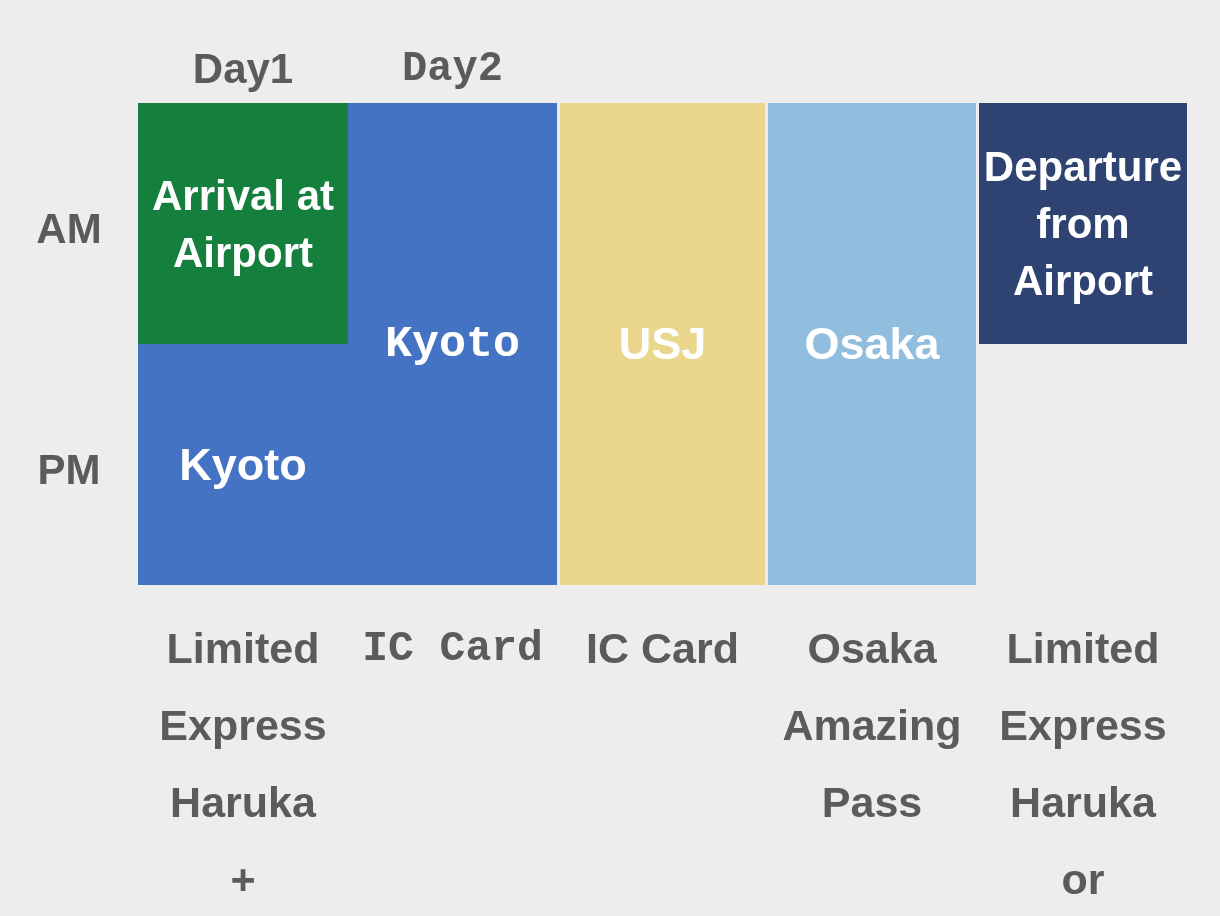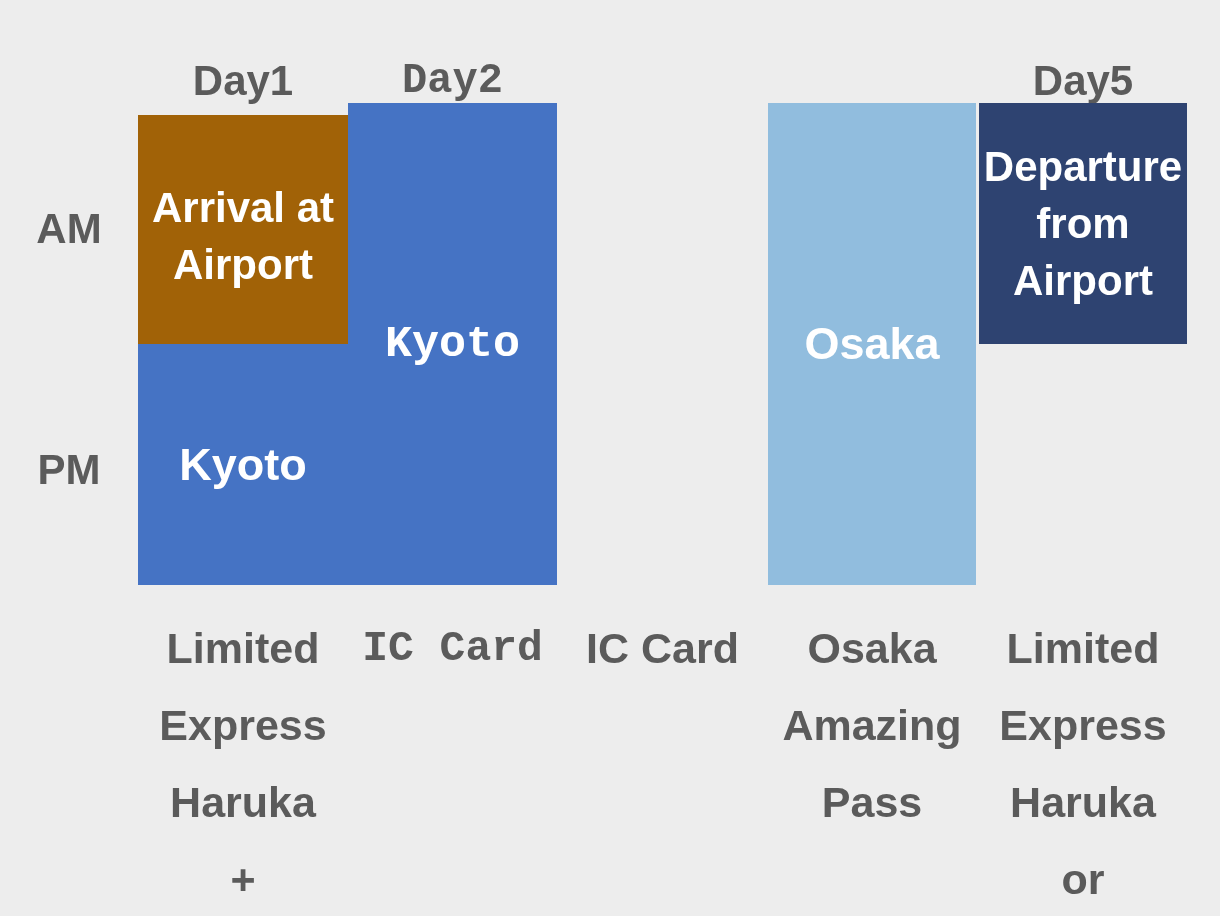--- a/index.html
+++ b/index.html
@@ -19,21 +19,21 @@
 
   
   .c1 { left: 138px; width: 210px; }
   .c2 { left: 348px; width: 209px; font-family: Liberation Mono, monospace; }
   .c3 { left: 560px; width: 205px; }
   .c4 { left: 768px; width: 208px; }
   .c5 { left: 979px; width: 208px; }
 
   .day-header {
     position: absolute;
-    top: 16px;
+    top: 4px;
     height: 129px;
     display: flex;
     align-items: center;
     justify-content: center;
     font-size: 42px;
     color: #5B5B5B;
   }
 
   .row-label {
     position: absolute;
@@ -73,29 +73,29 @@
     white-space: pre-line;
   }
 </style>
 </head>
 <body style="background-color: rgb(237, 237, 237);">
 
 <div class="canvas">
 
   <div class="day-header c1">Day1</div>
   <div class="day-header c2">Day2</div>
-  <div class="day-header c5">Day5</div>
 
   <div class="row-label row-am">AM</div>
   <div class="row-label row-pm">PM</div>
 
-  <div class="cell cell-top c1" style="background-color: #a16207; margin-top: 12px;">Arrival at
+  <div class="cell cell-top c1" style="background-color: #15803d;">Arrival at
 Airport</div>
   <div class="cell cell-bottom c1" style="background-color: rgb(69, 115, 196);">Kyoto</div>
   <div class="cell cell-full c2" style="background-color: rgb(69, 115, 196);">Kyoto</div>
+  <div class="cell cell-full c3" style="background-color: rgb(234, 215, 141);">USJ</div>
   <div class="cell cell-full c4" style="background-color: rgb(145, 189, 222);">Osaka</div>
   <div class="cell cell-top c5" style="background-color: rgb(46, 67, 113);">Departure
 from
 Airport</div>
 
   <div class="transport c1">Limited
 Express
 Haruka
 +
 IC Card</div>

